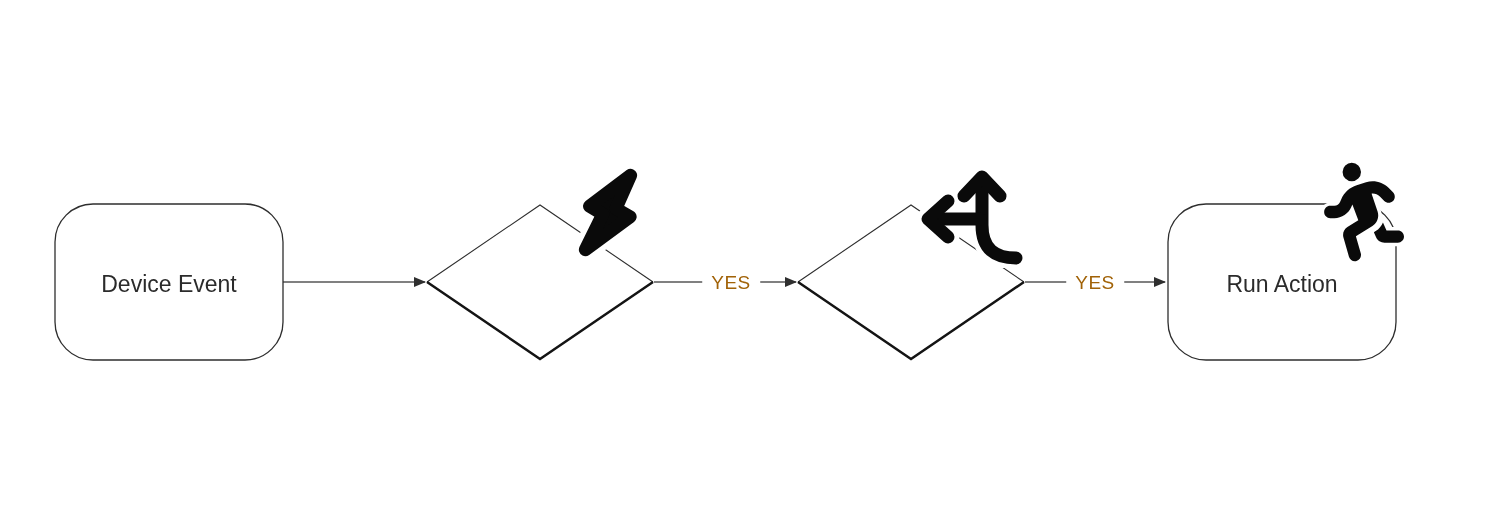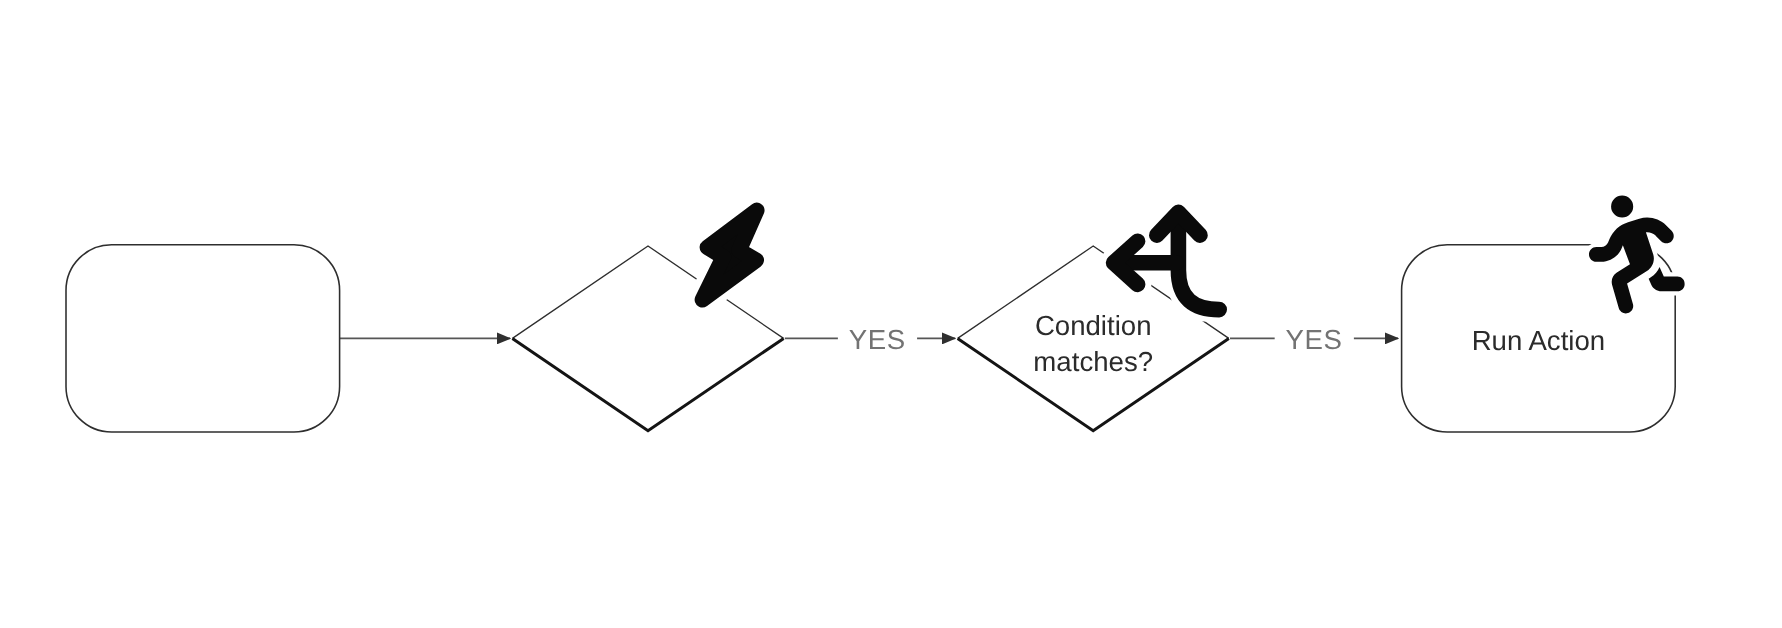--- a/index.html
+++ b/index.html
@@ -26,22 +26,22 @@
     color: #2b2b2b;
     font-size: 23px;
     line-height: 30px;
     pointer-events: none;
     white-space: pre;
   }
   .edge-label {
     position: absolute;
     transform: translate(-50%, -50%);
     background: #ffffff;
-    color: #737373;
-    font-size: 23px;
+    color: #a16207;
+    font-size: 19px;
     padding: 0 9px;
     letter-spacing: 0.5px;
     pointer-events: none;
     text-align: center;
   }
   .icon-stroke      { fill: none; stroke: #0a0a0a; stroke-width: 13; stroke-linecap: round; stroke-linejoin: round; }
   .icon-halo-stroke { fill: none; stroke: #ffffff; stroke-width: 23; stroke-linecap: round; stroke-linejoin: round; }
   .bolt-main { fill: #0a0a0a; stroke: #0a0a0a; stroke-width: 13; stroke-linejoin: round; }
   .bolt-halo { fill: #ffffff; stroke: #ffffff; stroke-width: 24; stroke-linejoin: round; }
   .runner-main { fill: #0a0a0a; }
@@ -102,26 +102,25 @@
     </g>
   </svg>
 
   <svg class="layer" style="left:1318px; top:161px;" width="86" height="102" viewBox="0 0 448 512">
     <g transform="translate(448,0) scale(-1,1)">
       <path class="runner-halo" d="M320 48a48 48 0 1 0 -96 0 48 48 0 1 0 96 0zM125.7 175.5c9.9-9.9 23.4-15.5 37.5-15.5c1.9 0 3.8 .1 5.6 .3L137.6 254c-9.3 28 1.7 58.8 26.8 74.5l86.2 53.9-25.4 88.8c-4.9 17 5 34.7 22 39.6s34.7-5 39.6-22l28.7-100.4c5.9-20.6-2.6-42.6-20.7-53.9L238 299l30.9-82.4 5.1 12.3C289 264.7 323.9 288 362.7 288H384c17.7 0 32-14.3 32-32s-14.3-32-32-32H362.7c-12.9 0-24.6-7.8-29.5-19.7l-6.3-15c-14.6-35.1-44.1-61.9-80.5-73.1l-48.7-15c-11.1-3.4-22.7-5.2-34.4-5.2c-31 0-60.8 12.3-82.7 34.3L57.4 153.4c-12.5 12.5-12.5 32.8 0 45.3s32.8 12.5 45.3 0l23-23zM91.2 352H32c-17.7 0-32 14.3-32 32s14.3 32 32 32h69.6c19 0 36.2-11.2 43.9-28.5L157 361.6l-9.5-6c-17.5-10.9-30.5-26.8-37.9-44.9L91.2 352z"></path>
       <path class="runner-main" d="M320 48a48 48 0 1 0 -96 0 48 48 0 1 0 96 0zM125.7 175.5c9.9-9.9 23.4-15.5 37.5-15.5c1.9 0 3.8 .1 5.6 .3L137.6 254c-9.3 28 1.7 58.8 26.8 74.5l86.2 53.9-25.4 88.8c-4.9 17 5 34.7 22 39.6s34.7-5 39.6-22l28.7-100.4c5.9-20.6-2.6-42.6-20.7-53.9L238 299l30.9-82.4 5.1 12.3C289 264.7 323.9 288 362.7 288H384c17.7 0 32-14.3 32-32s-14.3-32-32-32H362.7c-12.9 0-24.6-7.8-29.5-19.7l-6.3-15c-14.6-35.1-44.1-61.9-80.5-73.1l-48.7-15c-11.1-3.4-22.7-5.2-34.4-5.2c-31 0-60.8 12.3-82.7 34.3L57.4 153.4c-12.5 12.5-12.5 32.8 0 45.3s32.8 12.5 45.3 0l23-23zM91.2 352H32c-17.7 0-32 14.3-32 32s14.3 32 32 32h69.6c19 0 36.2-11.2 43.9-28.5L157 361.6l-9.5-6c-17.5-10.9-30.5-26.8-37.9-44.9L91.2 352z"></path>
     </g>
   </svg>
 
+  <div class="label" style="left:55px; top:206px; width:228px; height:156px;">
+    <span>Device Event</span>
+  </div>
 
 
-  <div class="label" style="left:811px; top:241px; width:200px; height:90px; flex-direction:column;">
-    <span>Condition</span>
-    <span>matches?</span>
-  </div>
 
   <div class="label" style="left:1168px; top:206px; width:228px; height:156px;">
     <span>Run Action</span>
   </div>
 
   <div class="edge-label" style="left:731px; top:283px;">YES</div>
   <div class="edge-label" style="left:1095px; top:283px;">YES</div>
 
 </div>
 

